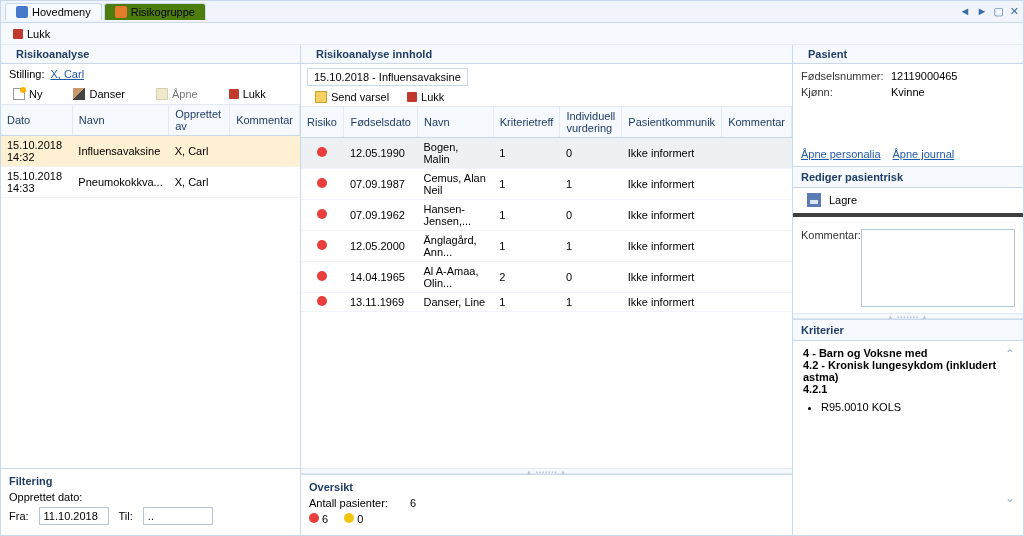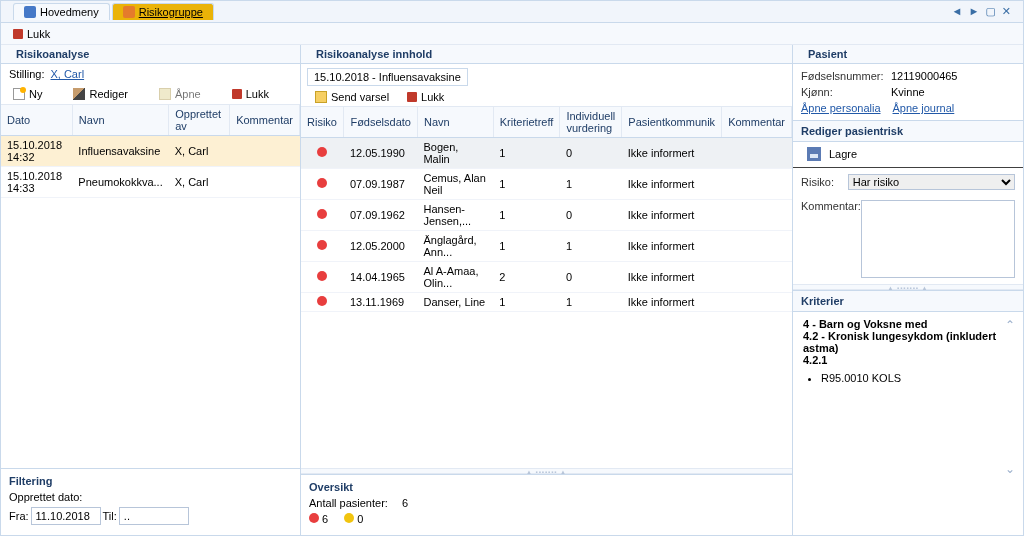--- a/index.html
+++ b/index.html
@@ -1,22 +1,22 @@
 <!DOCTYPE html>
 <html><head>
 <meta charset="utf-8">
 <style>
   * { box-sizing: border-box; font-family: "Segoe UI", Tahoma, sans-serif; font-size: 11px; }
   body { margin: 0; background: #fff; color: #000; }
   .app { width: 1024px; height: 536px; display: flex; flex-direction: column; border: 1px solid #c9d9eb; }
   
-  .topbar { display: flex; align-items: center; justify-content: space-between; background: #f1f5fb; border-bottom: 1px solid #c9d9eb; height: 22px; padding: 0 12px; }
+  .topbar { display: flex; align-items: center; justify-content: space-between; background: #f1f5fb; border-bottom: 1px solid #c9d9eb; height: 22px; padding: 0 4px; }
   .tabs { display: flex; }
   .tab { display: flex; align-items: center; gap: 4px; padding: 2px 10px; border: 1px solid #c9d9eb; border-bottom: none; background: #f6f9fd; border-radius: 3px 3px 0 0; margin-right: 2px; }
-  .tab.active { background: #eab308; font-weight: 500; text-decoration: underline; }
+  .tab.active { background: #4d7c0f; font-weight: 500; }
   .tab-icon { width: 12px; height: 12px; display:inline-block; }
   .wincontrols { display:flex; gap:6px; color:#3a6ea5; }
   .wincontrols span { cursor:pointer; }
   
   .toolbar-row { display:flex; align-items:center; gap:4px; padding:2px 6px; background:#f6f9fd; border-bottom:1px solid #e2e9f3; height:22px;}
   .btn { display:inline-flex; align-items:center; gap:4px; padding:1px 6px; cursor:pointer; }
   .icon-stop { width:10px; height:10px; background:#c0392b; display:inline-block; border-radius:1px; }
   
   .body { flex:1; display:flex; overflow:hidden;}
   .panel { display:flex; flex-direction:column; }
@@ -42,21 +42,21 @@
   .risk-dot.yellow { background:#f1c40f; }
   
   .vsplit { height:6px; text-align:center; color:#b7c5d9; letter-spacing:1px; font-size:6px; line-height:6px; background:#f6f9fd; border-top:1px solid #e2e9f3; border-bottom:1px solid #e2e9f3;}
   
   .mid-title { margin:4px 6px 2px 6px; padding:2px 6px; border:1px solid #c9d9eb; display:inline-block; background:#fff; }
   .mid-toolbar { display:flex; gap:6px; padding:2px 8px; border-bottom:1px solid #e2e9f3;}
   .ico-send{width:12px;height:12px;display:inline-block;background:#f6cf63;border:1px solid #c9a227;}
   .mid-table-wrap{flex:1;overflow:auto;}
   
   .bottom-box { border-top:1px solid #c9d9eb; padding:6px 8px 10px 8px; }
-  .field-row{display:flex;align-items:center;gap:2px;margin-top:4px;}
+  .field-row{display:flex;align-items:center;gap:10px;margin-top:4px;}
   input[type=text]{border:1px solid #b7c5d9;padding:1px 4px;height:18px;width:70px;}
   
   .kv { display:flex; padding:2px 0;}
   .kv .k{width:90px;color:#333;}
   .subhead { padding:4px 8px; font-weight:bold; color:#1f3d66; border-top:1px solid #c9d9eb; border-bottom:1px solid #c9d9eb; background:#f6f9fd; }
   .save-btn{width:14px;height:14px;display:inline-block;background:#5b7bb4;position:relative;margin-right:4px;}
   .save-btn::after{content:"";position:absolute;left:3px;top:7px;width:8px;height:4px;background:#dce7f6;}
   select, textarea{width:100%;border:1px solid #b7c5d9;font-size:11px;}
   textarea{height:78px;resize:none;}
   .kriterier-body{padding:6px 10px;font-size:11px;position:relative;height:170px;}
@@ -104,21 +104,21 @@
         <span>Stilling:</span>
         <span class="link">X, Carl</span>
       </div>
       <div class="left-toolbar">
         <div class="btn">
             <span class="ico-new"></span>
             <span>Ny</span>
           </div>
         <div class="btn">
             <span class="ico-edit"></span>
-            <span>Rediger</span>
+            <span>Danser</span>
           </div>
         <div class="btn" style="opacity:.55;">
             <span class="ico-open"></span>
             <span>Åpne</span>
           </div>
         <div class="btn">
             <span class="icon-stop"></span>
             <span>Lukk</span>
           </div>
       </div>
@@ -261,37 +261,33 @@
       <div class="section-title">Pasient</div>
       <div class="pad">
         <div class="kv">
             <span class="k">Fødselsnummer:</span>
             <span>12119000465</span>
           </div>
         <div class="kv">
             <span class="k">Kjønn:</span>
             <span>Kvinne</span>
           </div>
-        <div class="kv" style="gap:12px;">
+        <div class="kv" style="gap:12px;margin-top:46px;">
           <span class="link">Åpne personalia</span>
           <span class="link">Åpne journal</span>
         </div>
       </div>
       <div class="subhead">Rediger pasientrisk</div>
-      <div class="pad" style="border-bottom:1px solid #404040;">
+      <div class="pad" style="border-bottom:4px solid #404040;">
         <div class="btn">
             <span class="save-btn"></span>
             <span>Lagre</span>
           </div>
       </div>
       <div class="pad">
-        <div class="kv" style="align-items:center;">
-          <span class="k" style="width:60px;">Risiko:</span>
-          <select><option>Har risiko</option></select>
-        </div>
         <div class="kv" style="align-items:flex-start;margin-top:6px;">
           <span class="k" style="width:60px;">Kommentar:</span>
           <textarea style=""></textarea>
         </div>
       </div>
       <div class="vsplit">▲ ▪▪▪▪▪▪▪ ▲</div>
       <div class="subhead">Kriterier</div>
       <div class="kriterier-body">
         <span class="tri-up">⌃</span>
         <div><b>4 - Barn og Voksne med</b></div>

